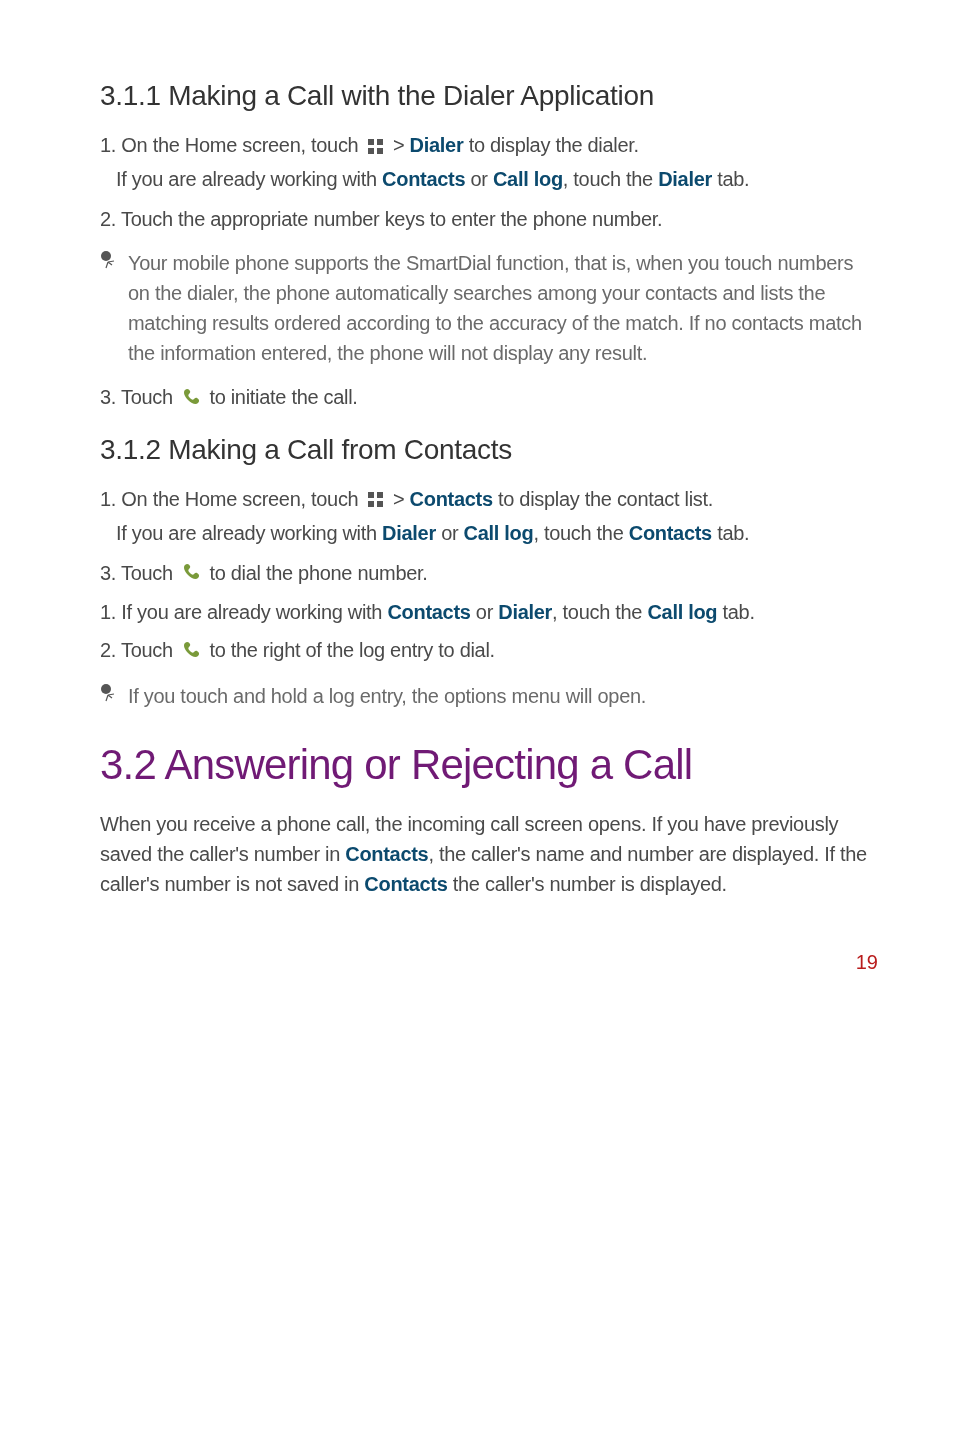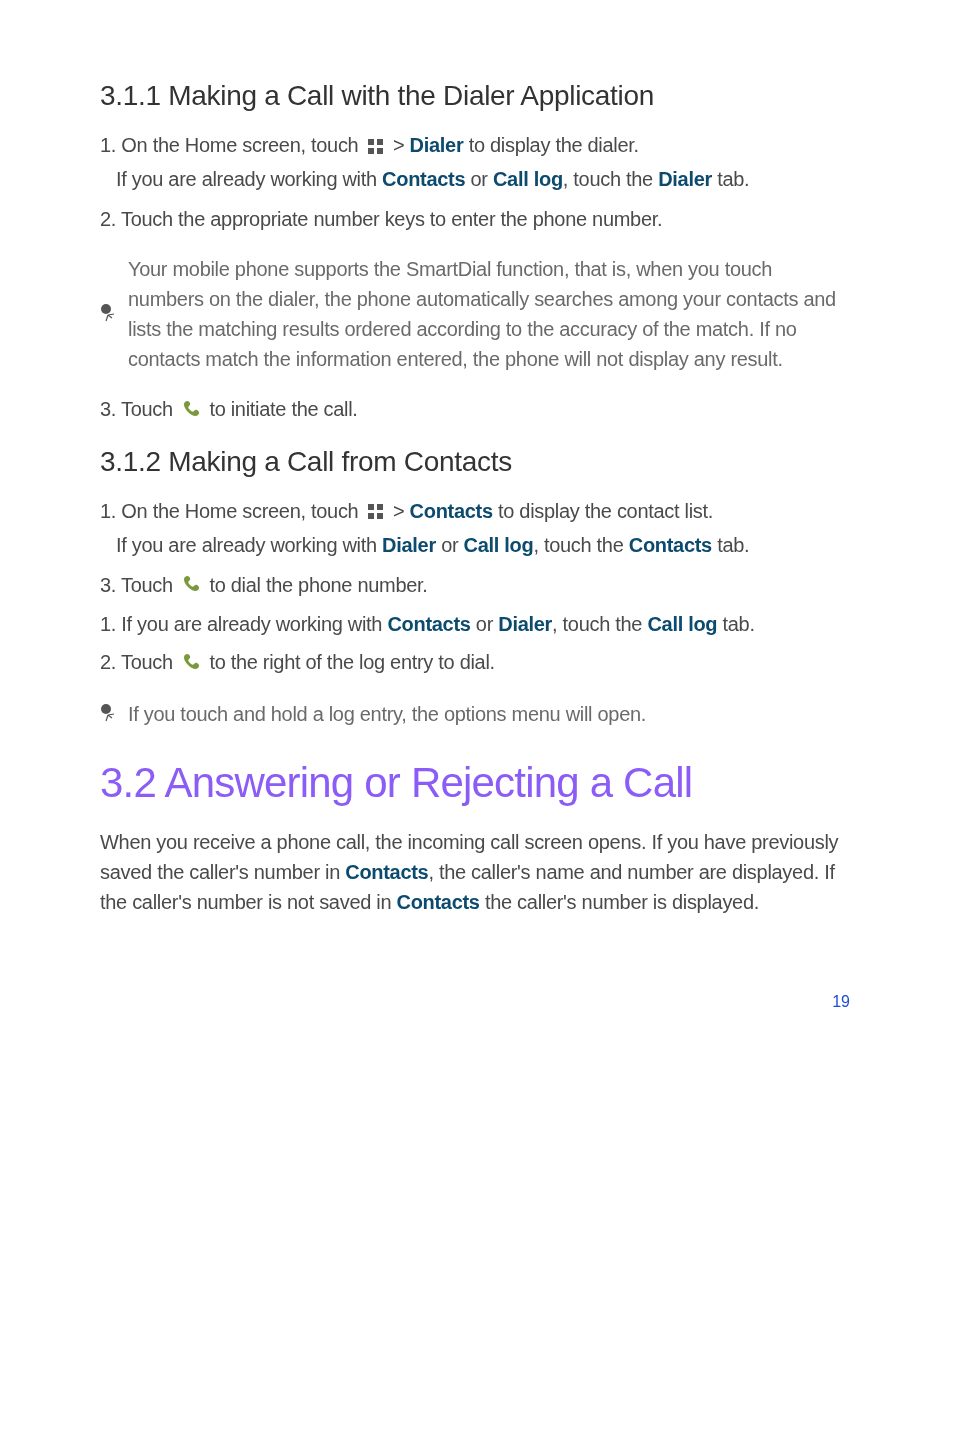--- a/index.html
+++ b/index.html
@@ -4,34 +4,34 @@
 <style>
   body {
     margin: 0;
     padding: 0;
     font-family: Arial, Helvetica, sans-serif;
     background: #fff;
     color: #4a4a4a;
     width: 954px;
   }
   .page {
-    padding: 60px 104px 40px 100px;
+    padding: 60px 76px 40px 100px;
     box-sizing: border-box;
   }
   h2.sub {
     font-size: 28px;
     font-weight: normal;
     color: #333;
     margin: 20px 0 18px 0;
     letter-spacing: -0.3px;
   }
   h1.section {
     font-size: 42px;
     font-weight: normal;
-    color: #8b5cf6;
+    color: #701a75;
     margin: 30px 0 20px 0;
     letter-spacing: -0.8px;
   }
   p.para, li.step, div.indent, div.note-body {
     font-size: 20px;
     line-height: 1.5;
     font-weight: 300;
     letter-spacing: -0.3px;
   }
   ol.steps {
@@ -57,36 +57,36 @@
     margin: 0 4px;
   }
   .icon-apps svg { display: block; }
   .icon-phone {
     display: inline-block;
     vertical-align: middle;
     margin: 0 4px;
   }
   .note {
     display: flex;
-    align-items: center;
-    margin: 20px 0;
+    align-items: flex-start;
+    margin: 14px 0;
   }
   .note-icon {
     flex: 0 0 auto;
     margin-right: 10px;
     margin-top: 2px;
   }
   .note-body {
     color: #6a6a6a;
   }
   .pagenum {
     text-align: right;
-    font-size: 16px;
-    color: #1d4ed8;
-    margin-top: 76px;
+    font-size: 20px;
+    color: #b91c1c;
+    margin-top: 52px;
     font-weight: 300;
   }
 </style>
 </head>
 <body>
 
 <svg width="0" height="0" style="position:absolute">
   <defs>
     <g id="apps-icon-g">
       <rect x="0" y="0" width="6" height="6" fill="#555"></rect>

